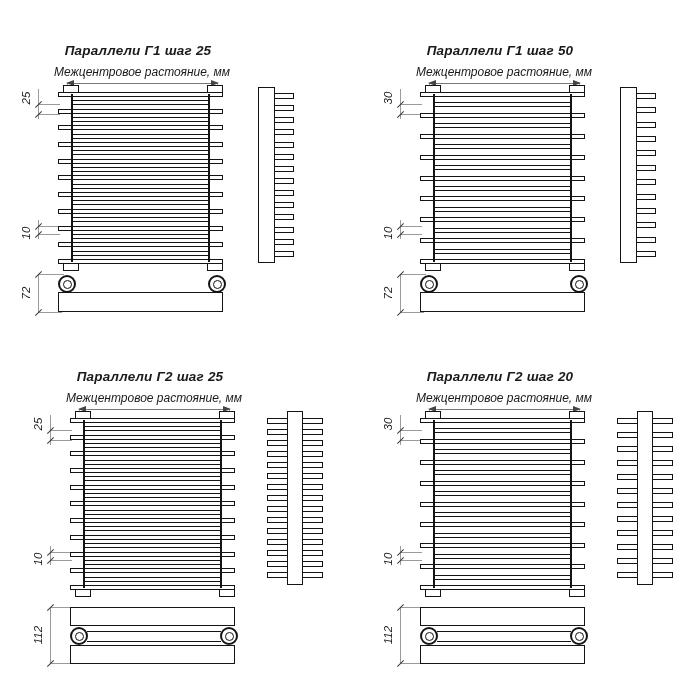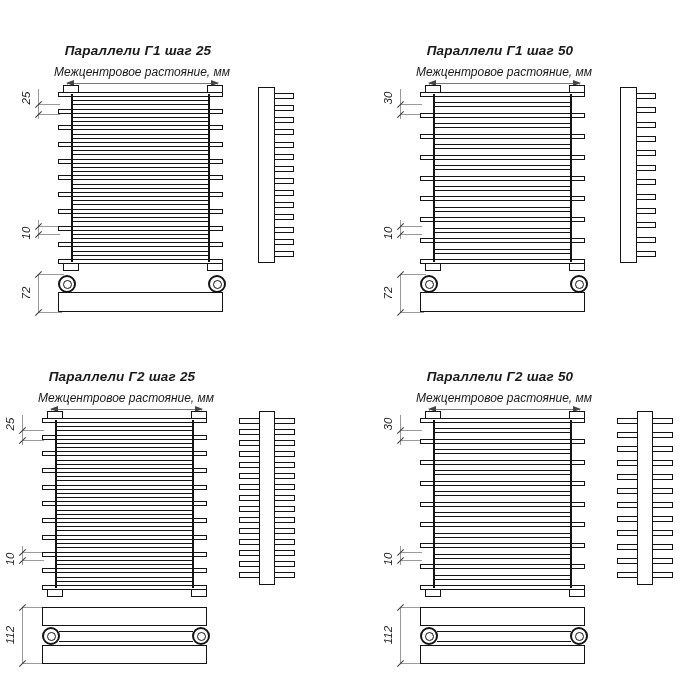--- a/index.html
+++ b/index.html
@@ -239,21 +239,21 @@
     <div class="vdim ddim d72d">
       <i class="ext e1"></i>
       <i class="ext e2"></i>
       <i class="vl"></i>
       <i class="tick t1"></i>
       <i class="tick t2"></i>
       <span class="vlbl">72</span>
     </div>
   </div>
 
-  <div class="panel g2 d112" style="left:2px;top:366px;">
+  <div class="panel g2 d112" style="left:30px;top:366px;">
     <div class="title">Параллели Г2 шаг 25</div>
     <div class="dim-label">Межцентровое растояние, мм</div>
     <div class="hdim">
       <i class="line"></i>
       <i class="arr l"></i>
       <i class="arr r"></i>
       <i class="drop l"></i>
       <i class="drop r"></i>
     </div>
     <div class="front-view">
@@ -349,21 +349,21 @@
       <i class="ext e1"></i>
       <i class="ext e2"></i>
       <i class="vl"></i>
       <i class="tick t1"></i>
       <i class="tick t2"></i>
       <span class="vlbl">112</span>
     </div>
   </div>
 
   <div class="panel g2 d112" style="left:380px;top:366px;">
-    <div class="title">Параллели Г2 шаг 50</div>
+    <div class="title">Параллели Г2 шаг 20</div>
     <div class="dim-label">Межцентровое растояние, мм</div>
     <div class="hdim">
       <i class="line"></i>
       <i class="arr l"></i>
       <i class="arr r"></i>
       <i class="drop l"></i>
       <i class="drop r"></i>
     </div>
     <div class="front-view">
       <i class="tab tl"></i>

